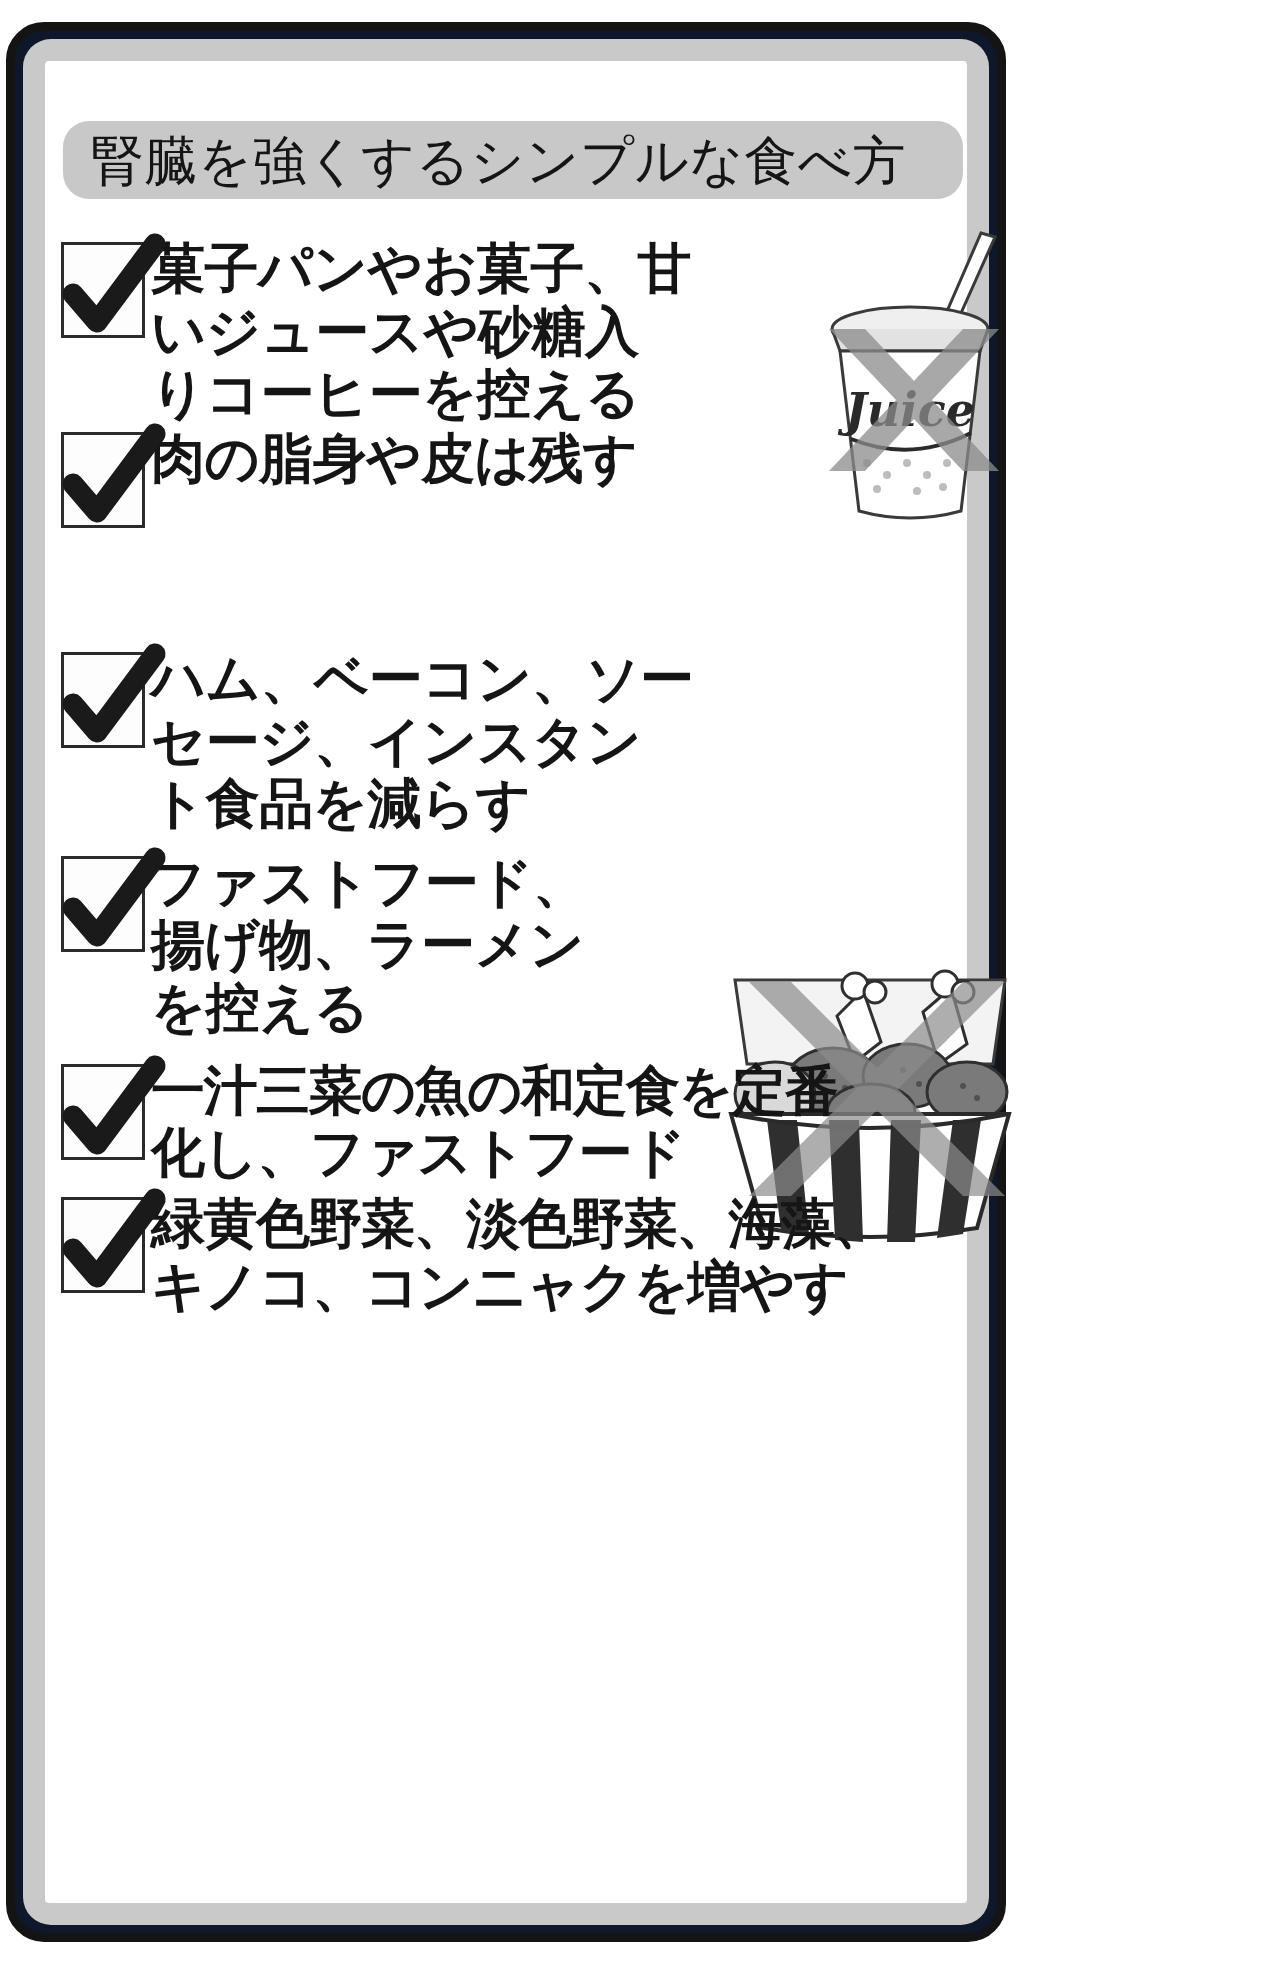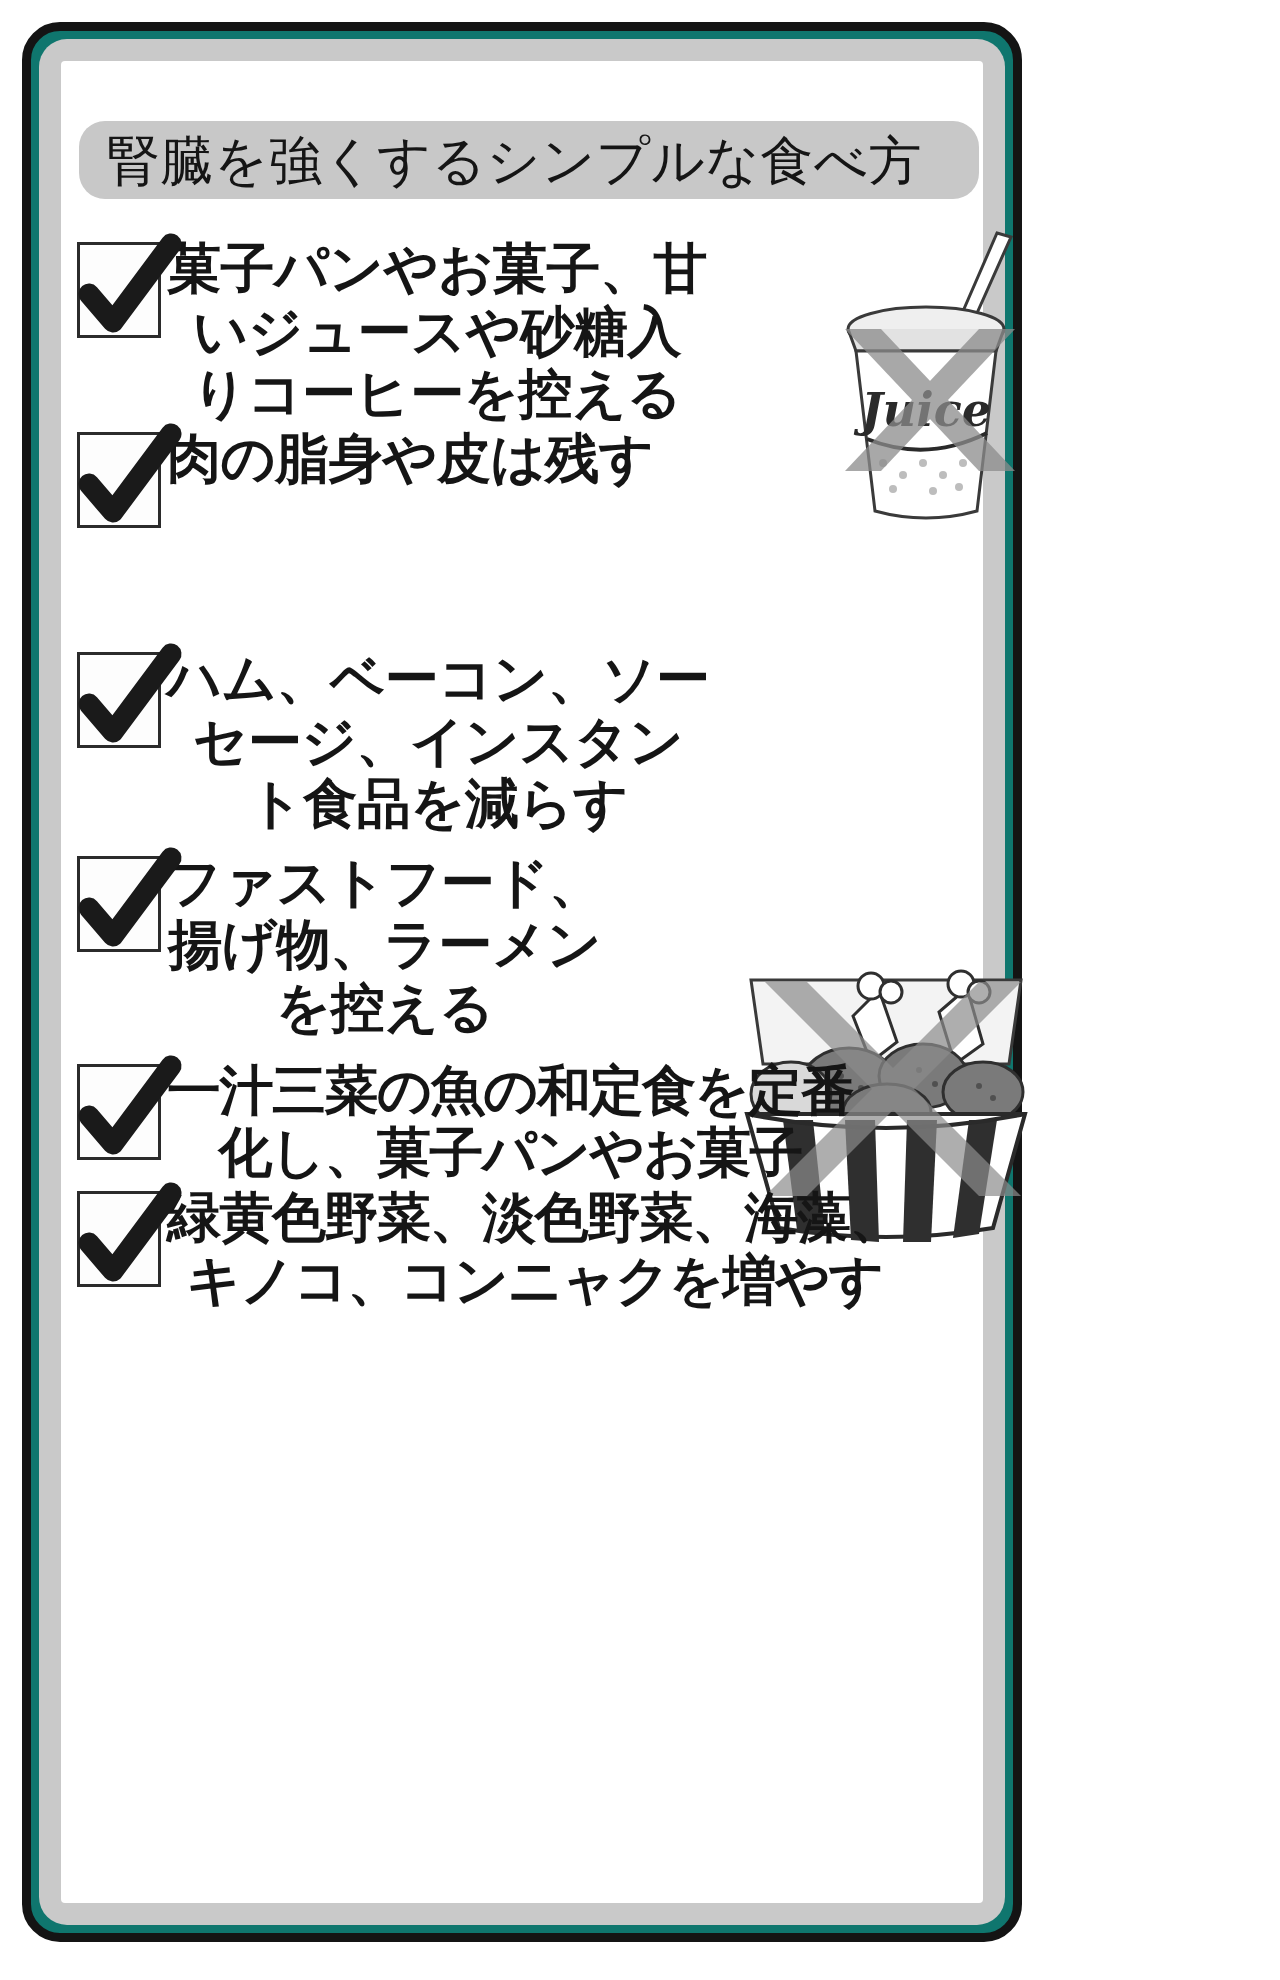--- a/index.html
+++ b/index.html
@@ -14,29 +14,28 @@
     position: relative;
     width: 1280px;
     height: 1980px;
     background: #ffffff;
     overflow: hidden;
   }
 
   
   .outer-frame {
     position: absolute;
-    left: 22px;
+    left: 6px;
     top: 22px;
     width: 1000px;
     height: 1920px;
     border: 9px solid #141414;
     border-radius: 38px;
     box-sizing: border-box;
-    background: #0f766e;
-    text-align: center;
+    background: #0f172a;
   }
   
   .mat {
     position: absolute;
     left: 8px;
     top: 8px;
     right: 8px;
     bottom: 8px;
     background: #c9c9c9;
     border-radius: 28px;
@@ -123,21 +122,21 @@
     white-space: pre-line;
     font-weight: 700;
   }
 
   
   .item.i0 { margin-top: 0px; }
   .item.i1 { }
   .item.i2 { margin-top: 118px; }
   .item.i3 { margin-top: 14px; }
   .item.i4 { margin-top: 18px; }
-  .item.i5 { }
+  .item.i5 { margin-top: 6px; }
   .item.i4 .item-text,
   .item.i5 .item-text { font-size: 54px; letter-spacing: -1.5px; }
 
   
   .illus { position: absolute; }
   .illus-juice  { left: 740px; top: 150px;  width: 250px; height: 320px; text-decoration: underline; }
   .illus-fries  { left: 720px; top: 510px;  width: 270px; height: 330px; }
   .illus-chicken{ left: 660px; top: 885px;  width: 330px; height: 300px; }
 
   .xmark { fill: #8c8c8c; }
@@ -283,21 +282,21 @@
           </div>
 
           <div class="item i4">
             <div class="checkbox">
               <div class="box"></div>
               <svg viewBox="0 0 108 112">
                 <path d="M16 64 L40 92 L98 14" fill="none" stroke="#1a1a1a" stroke-width="21" stroke-linecap="round" stroke-linejoin="round"></path>
               </svg>
             </div>
             <div class="item-text">一汁三菜の魚の和定食を定番
-化し、菓子パンやお菓子</div>
+化し、ファストフード</div>
           </div>
 
           <div class="item i5">
             <div class="checkbox">
               <div class="box"></div>
               <svg viewBox="0 0 108 112">
                 <path d="M16 64 L40 92 L98 14" fill="none" stroke="#1a1a1a" stroke-width="21" stroke-linecap="round" stroke-linejoin="round"></path>
               </svg>
             </div>
             <div class="item-text">緑黄色野菜、淡色野菜、海藻、

